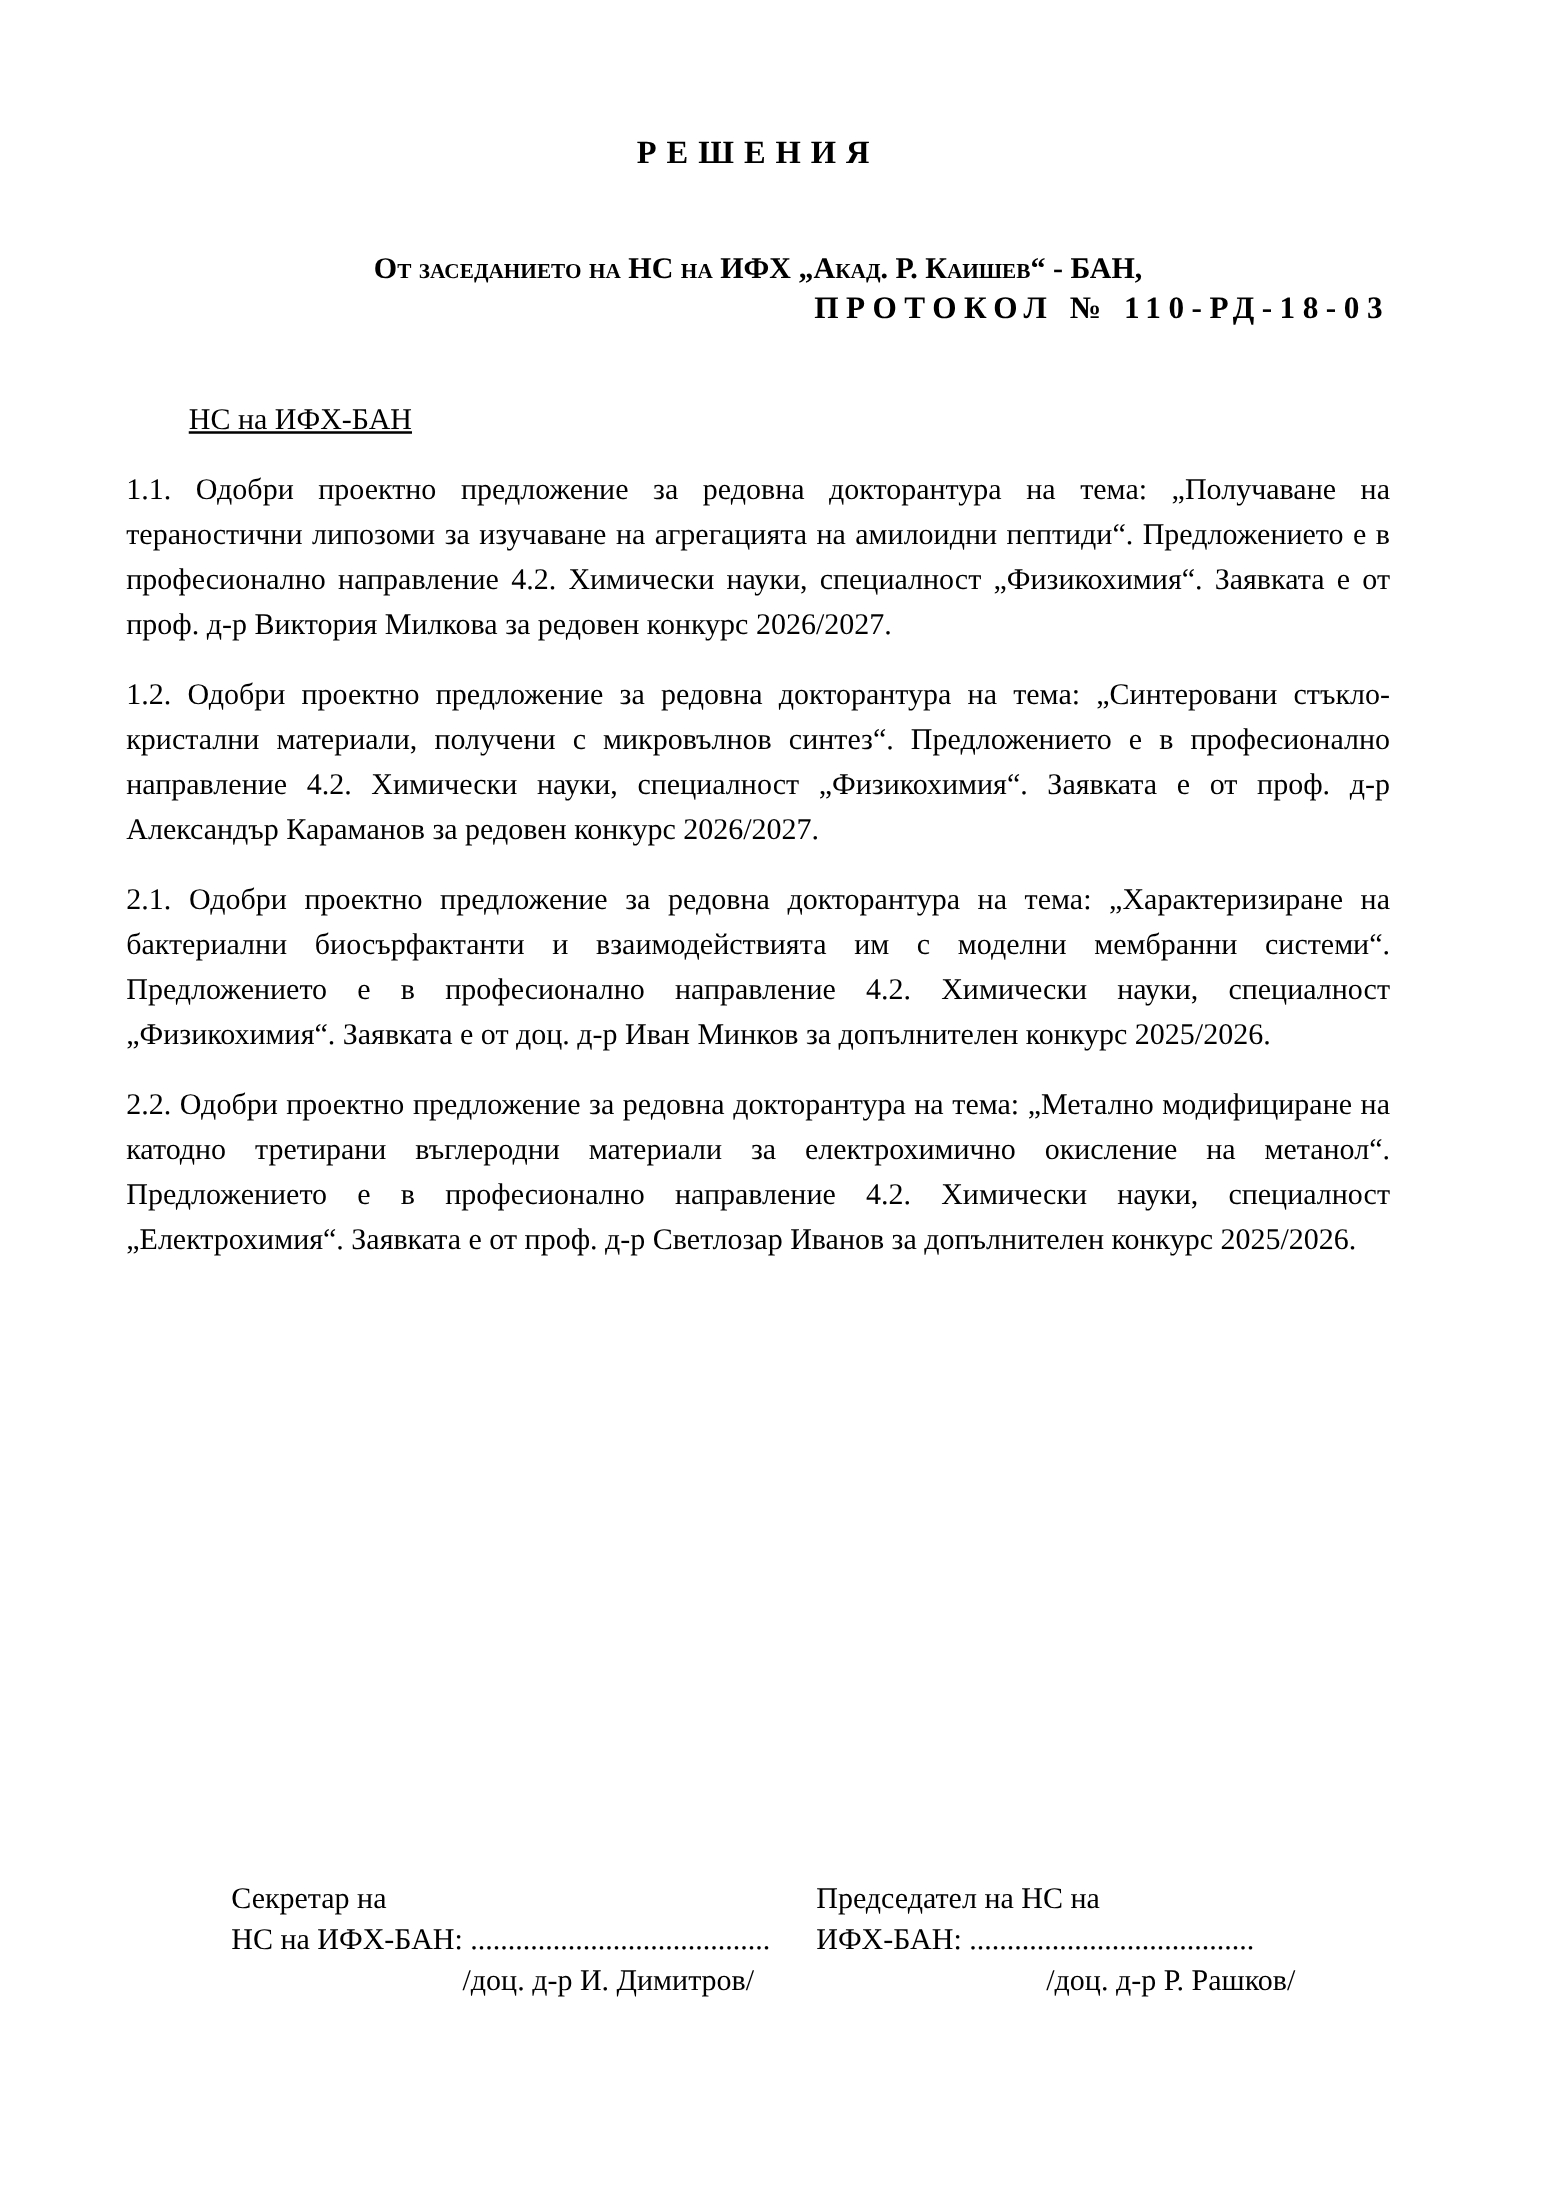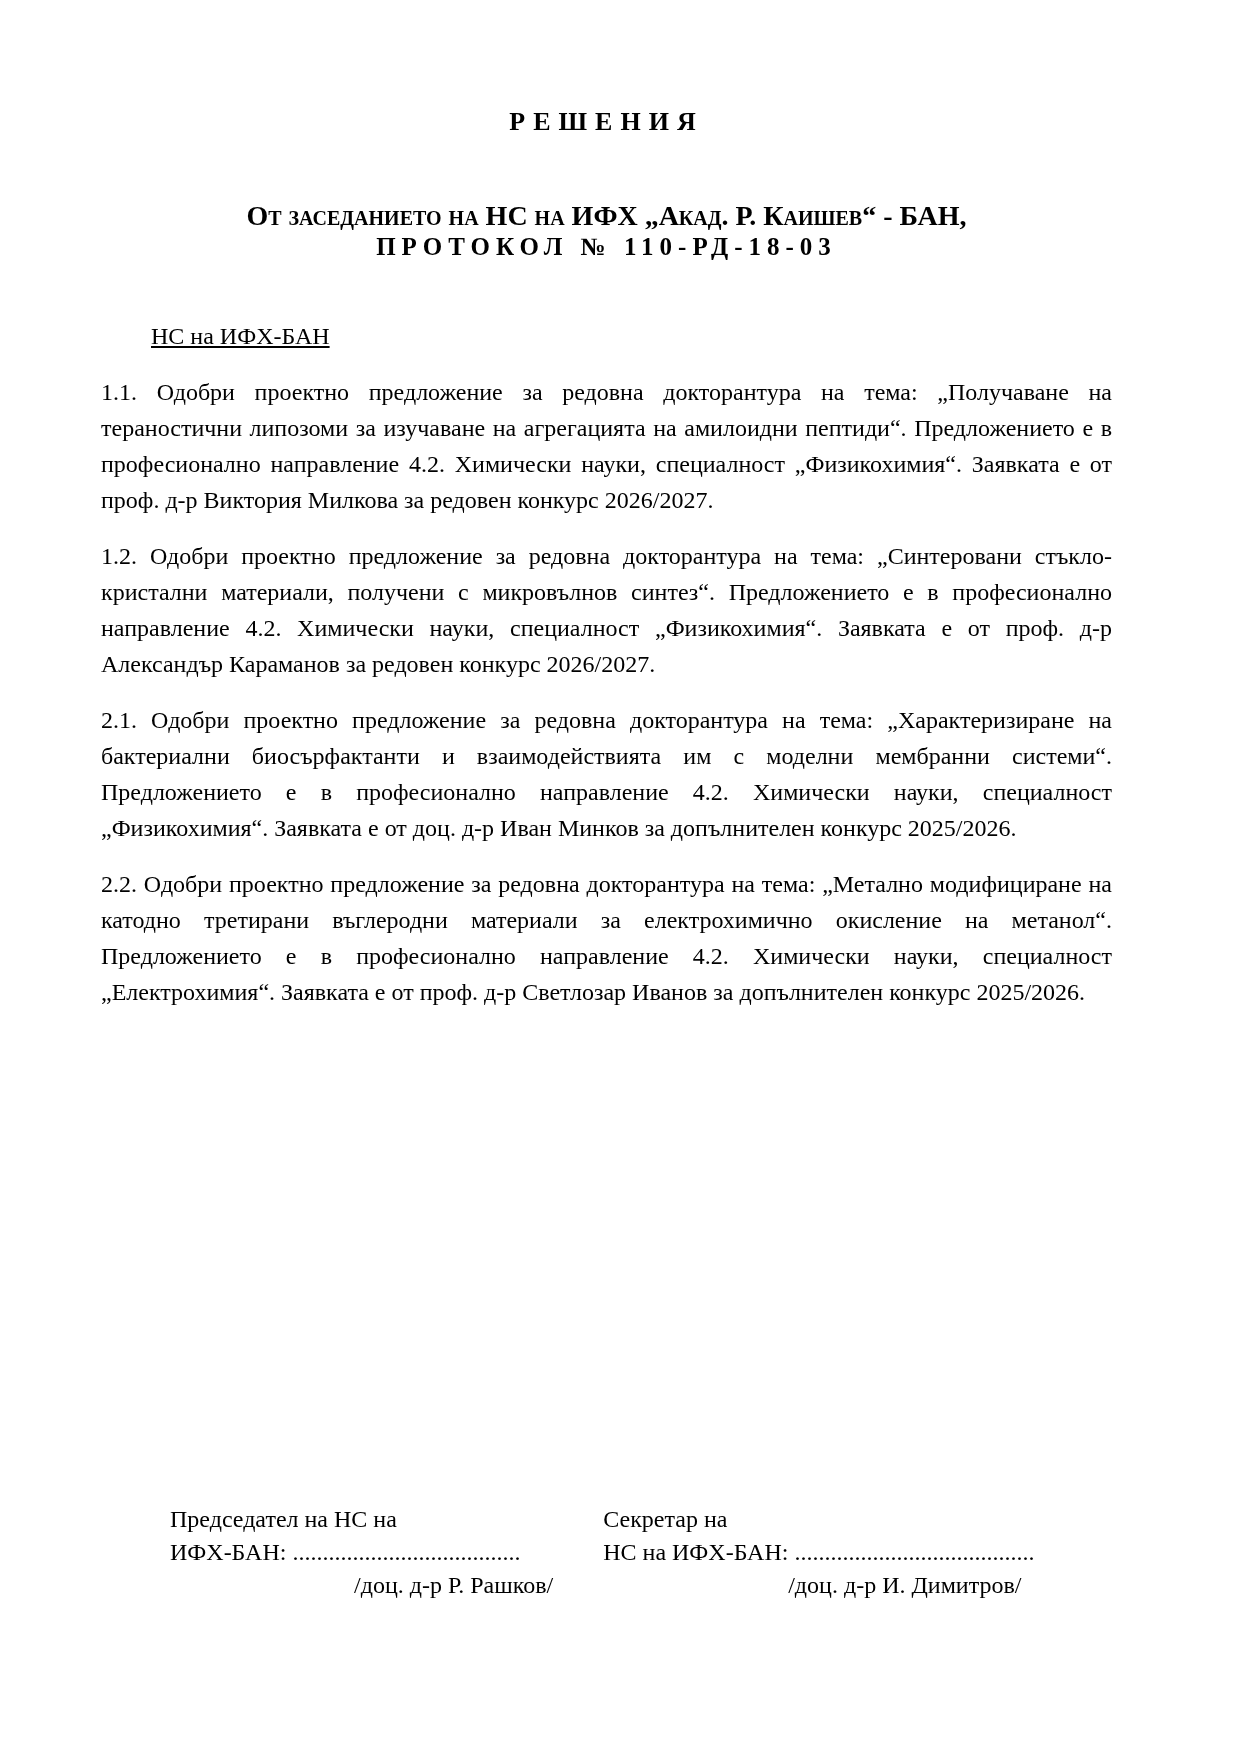--- a/index.html
+++ b/index.html
@@ -27,33 +27,34 @@
     font-weight: bold;
     letter-spacing: 8px;
     line-height: 32px;
   }
   .doc-header {
     margin-top: 62px;
     text-align: center;
     font-weight: bold;
   }
   .hdr-meeting {
-    font-size: 28px;
+    font-size: 24px;
     line-height: 31px;
     font-variant: small-caps;
   }
   .hdr-date {
     font-size: 24px;
     line-height: 31px;
     font-variant: small-caps;
   }
   .hdr-protocol {
     font-size: 25px;
     line-height: 31px;
     letter-spacing: 6px;
+    text-align: right;
   }
   .addressee {
     margin: 56px 0 0 0;
     font-size: 24px;
     line-height: 36px;
     text-indent: 50px;
     text-decoration: underline;
   }
   .body-par {
     margin: 20px 0 0 0;
@@ -110,25 +111,25 @@
 
   <p class="body-par">1.2. Одобри проектно предложение за редовна докторантура на тема: „Синтеровани стъкло-кристални материали, получени с микровълнов синтез“. Предложението е в професионално направление 4.2. Химически науки, специалност „Физикохимия“. Заявката е от проф. д-р Александър Караманов за редовен конкурс 2026/2027.</p>
 
   <p class="body-par">2.1. Одобри проектно предложение за редовна докторантура на тема: „Характеризиране на бактериални биосърфактанти и взаимодействията им с моделни мембранни системи“. Предложението е в професионално направление 4.2. Химически науки, специалност „Физикохимия“. Заявката е от доц. д-р Иван Минков за допълнителен конкурс 2025/2026.</p>
 
   <p class="body-par">2.2. Одобри проектно предложение за редовна докторантура на тема: „Метално модифициране на катодно третирани въглеродни материали за електрохимично окисление на метанол“. Предложението е в професионално направление 4.2. Химически науки, специалност „Електрохимия“. Заявката е от проф. д-р Светлозар Иванов за допълнителен конкурс 2025/2026.</p>
 
 
 
   <div class="signatures">
+    <div class="sig-col sig-left">
+      <div>Секретар на</div>
+      <div>НС на ИФХ-БАН: ........................................</div>
+      <div class="sig-name">/доц. д-р И. Димитров/</div>
+    </div>
     <div class="sig-col sig-right">
       <div>Председател на НС на</div>
       <div>ИФХ-БАН: ......................................</div>
       <div class="sig-name">/доц. д-р Р. Рашков/</div>
-    </div>
-    <div class="sig-col sig-left">
-      <div>Секретар на</div>
-      <div>НС на ИФХ-БАН: ........................................</div>
-      <div class="sig-name">/доц. д-р И. Димитров/</div>
     </div>
   </div>
 
 </div>
 
 </body></html>

